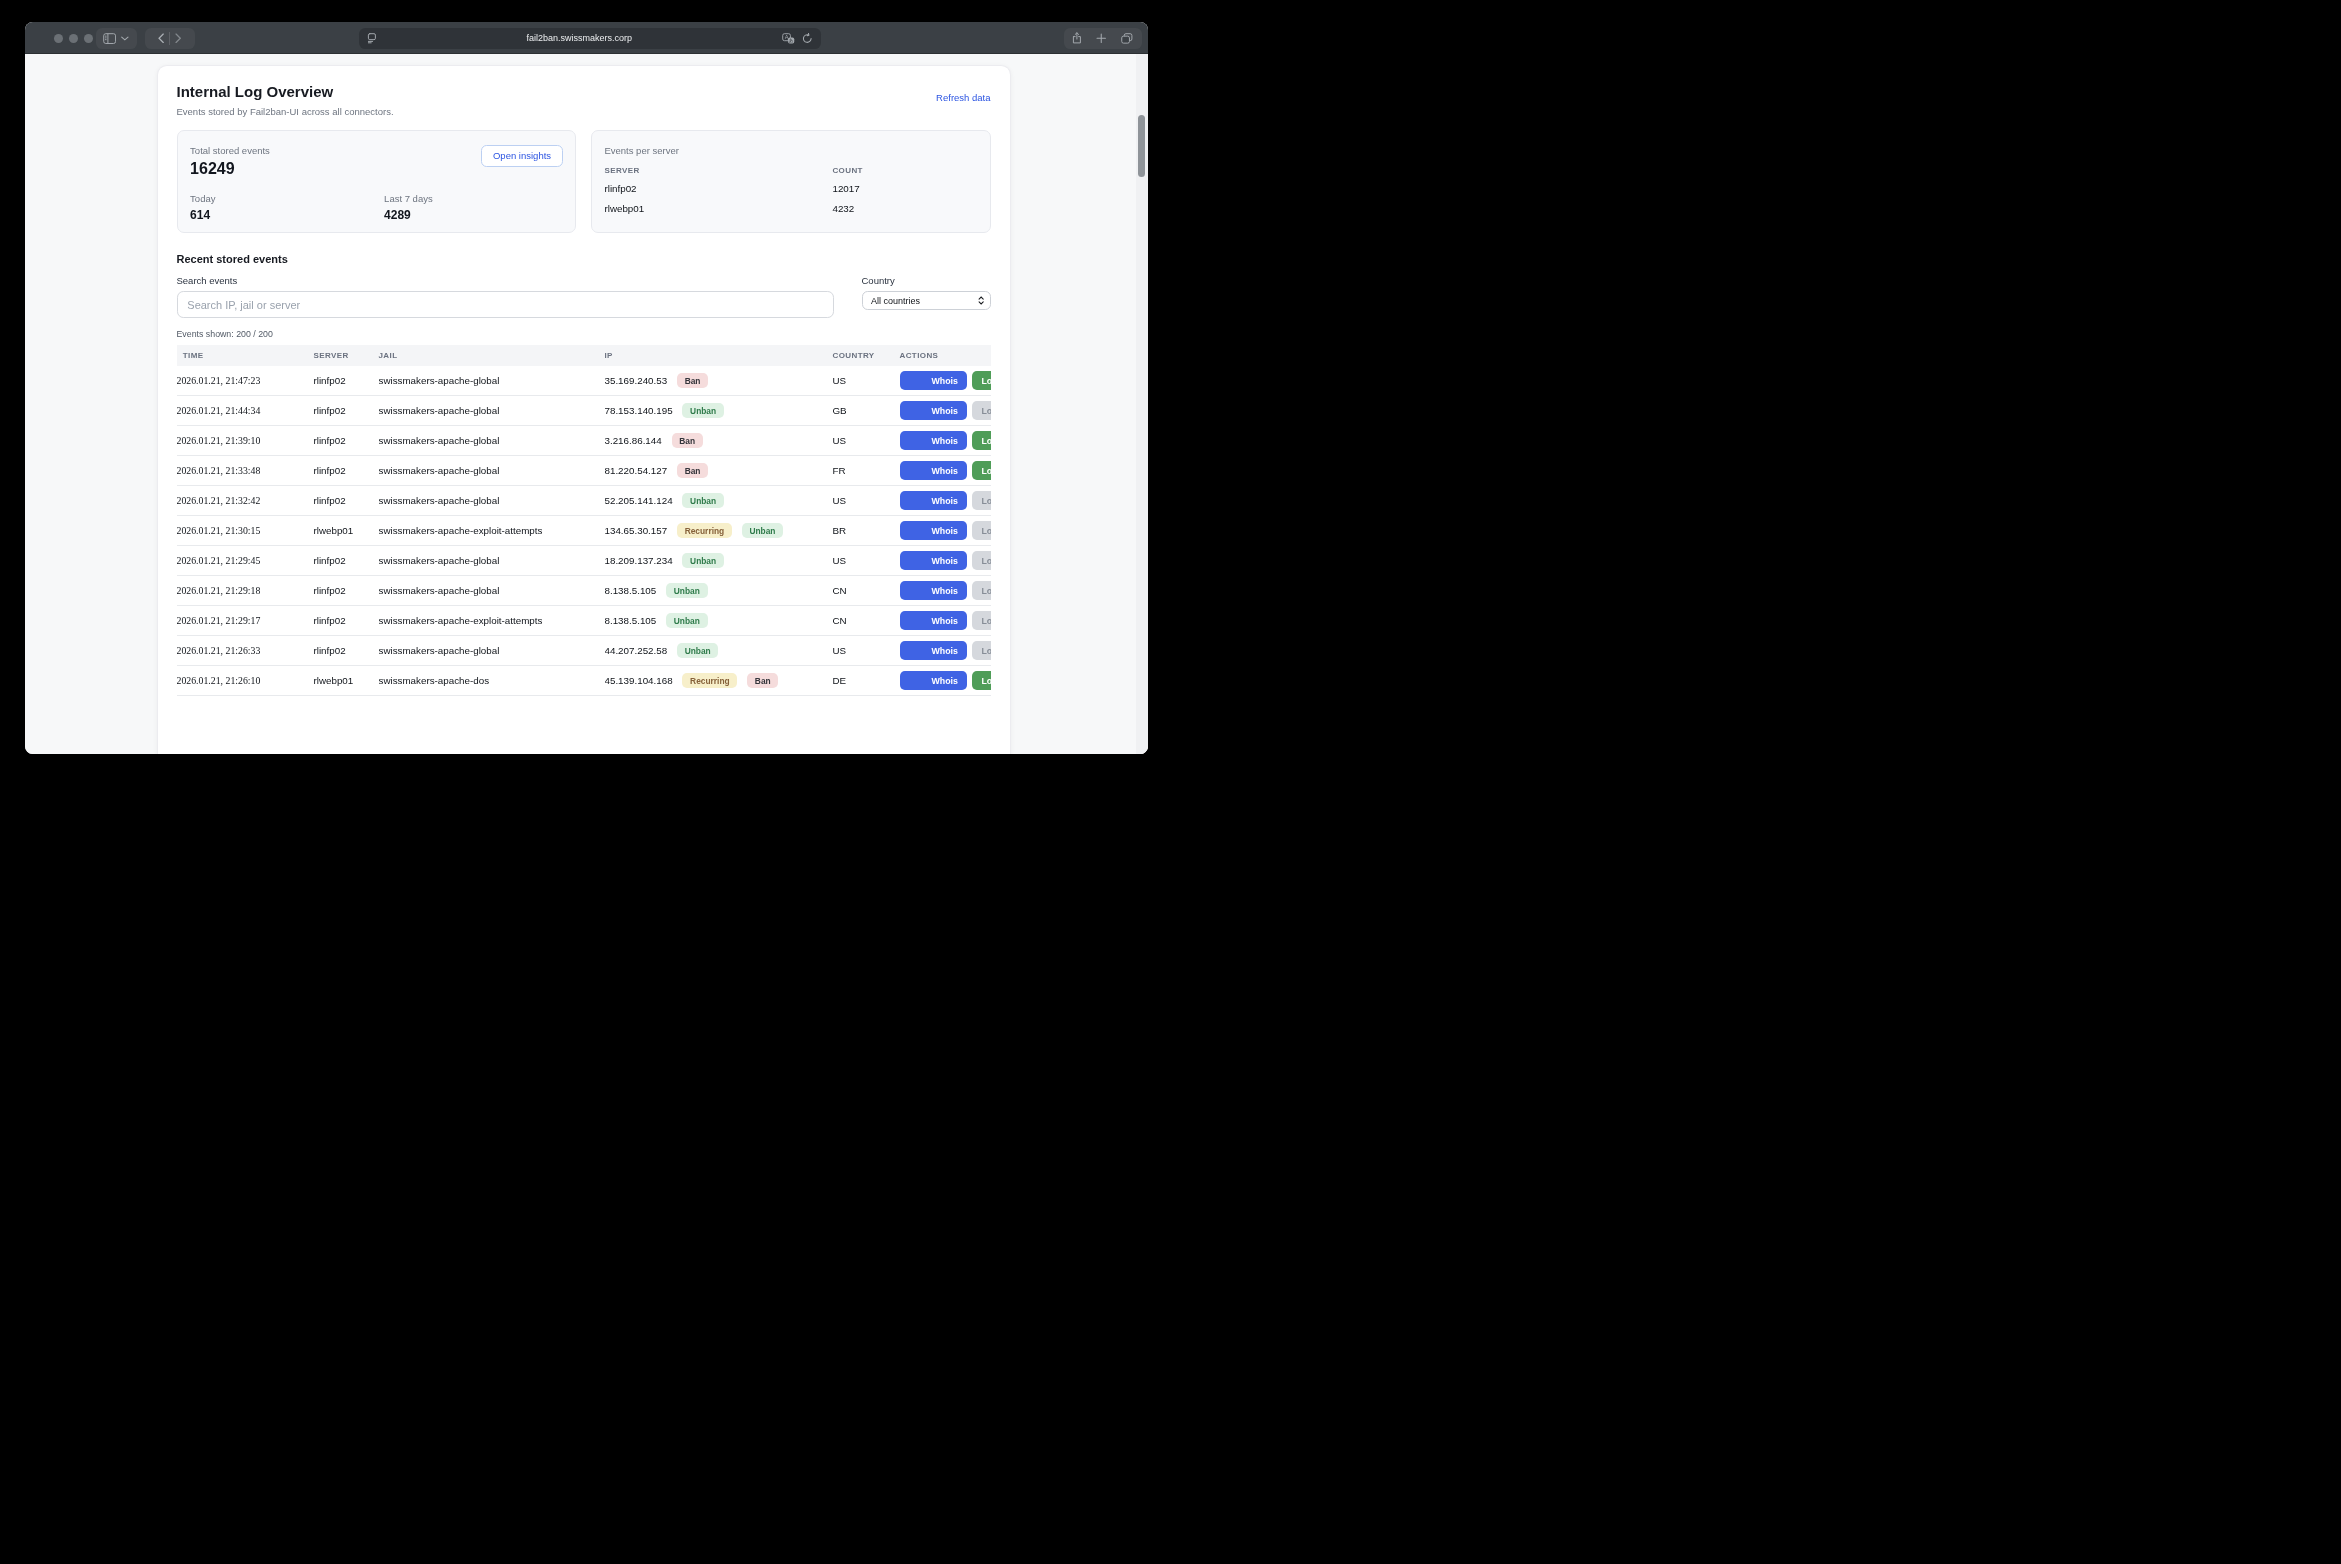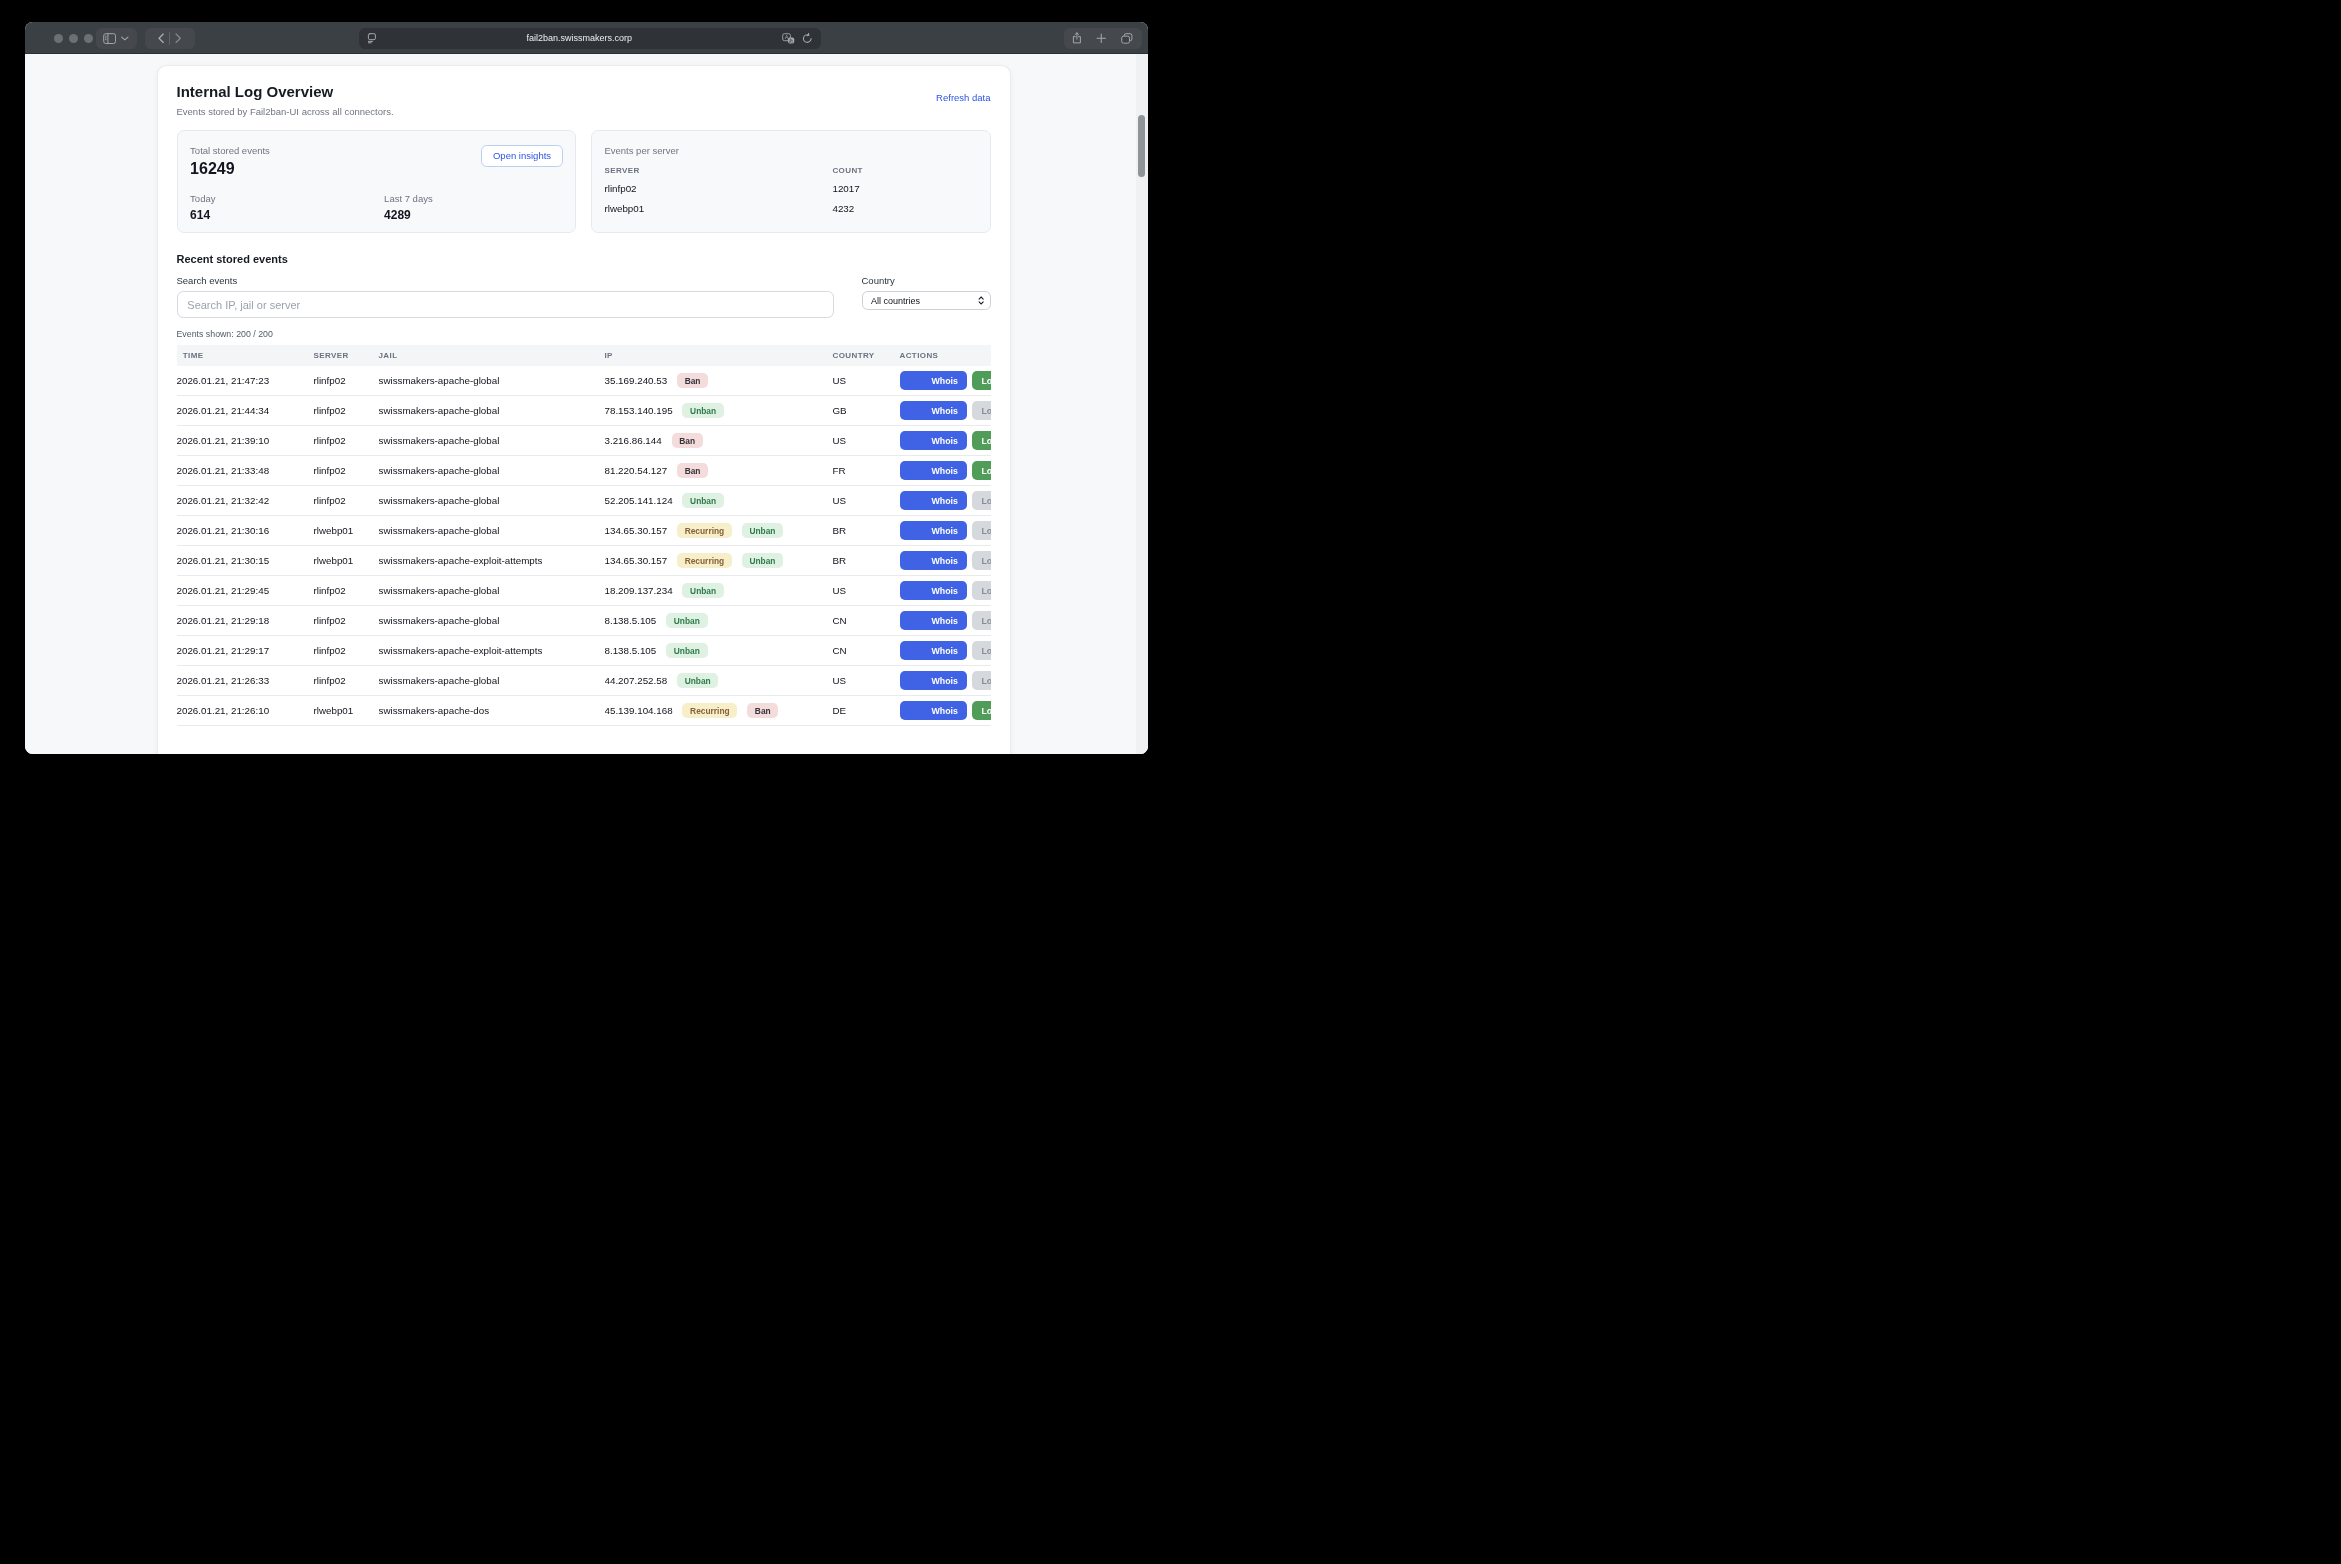--- a/index.html
+++ b/index.html
@@ -46,21 +46,21 @@
   .field-label{font-size:9.5px;color:#2b3340;}
   .search-input{display:block;margin-top:5.6px;width:100%;height:27px;border:0.7px solid #d6d9de;border-radius:6.3px;padding:0 9.8px;font-size:11px;color:#111;box-sizing:border-box;background:#fff;font-family:inherit;}
   .search-input::placeholder{color:#9aa2ad;}
   .country-select{margin-top:5.6px;width:100%;height:19px;border:0.7px solid #cdd1d7;border-radius:5.6px;background:#fff;display:flex;align-items:center;justify-content:space-between;padding:0 4.9px 0 8.4px;font-size:9px;color:#0e1116;box-sizing:border-box;cursor:pointer;}
   .shown{margin-top:10.5px;font-size:8.8px;color:#525a66;}
   
   table.events{margin-top:6.3px;width:100%;border-collapse:collapse;table-layout:fixed;}
   table.events th{background:#f4f5f7;height:21px;font-size:8px;color:#6b7280;font-weight:700;text-align:left;letter-spacing:0.4px;padding:0;}
   table.events th.first{padding-left:6.3px;}
   table.events td{height:29px;border-bottom:0.7px solid #e8eaed;font-size:9.8px;color:#0f1319;padding:0;white-space:nowrap;overflow:hidden;}
-  td.c-time{padding-left:6.3px;}
+  td.c-time{padding-left:6.3px;font-family:Liberation Serif, serif;}
   .ip-cell{display:flex;align-items:center;gap:9.8px;}
   .badge{font-size:8.4px;font-weight:700;padding:2.8px 7.7px;border-radius:4.9px;}
   .b-ban{background:#f5dcdc;color:#33343a;}
   .b-unban{background:#def1e3;color:#2f7b4b;}
   .b-rec{background:#f7efca;color:#86613a;}
   .btn{height:19px;padding:0 9px;border-radius:4.9px;font-size:8.8px;font-weight:700;border:none;font-family:inherit;cursor:pointer;}
   .btn-whois{background:#3f63e4;color:#fff;padding-left:32px;}
   .btn-logs{background:#d5d8dd;color:#868d97;margin-left:5.6px;}
   .btn-logs.active{background:#4f9d58;color:#fff;}
   svg{display:block;}
@@ -305,34 +305,20 @@
               <td>
                 <div class="ip-cell">
                   <span>52.205.141.124</span>
                   <span class="badge b-unban">Unban</span>
                 </div>
               </td>
               <td>US</td>
               <td><button class="btn btn-whois">Whois</button><button class="btn btn-logs">Logs</button></td>
             </tr>
             <tr>
-              <td class="c-time">2026.01.21, 21:30:16</td>
-              <td>rlwebp01</td>
-              <td>swissmakers-apache-global</td>
-              <td>
-                <div class="ip-cell">
-                  <span>134.65.30.157</span>
-                  <span class="badge b-rec">Recurring</span>
-                  <span class="badge b-unban">Unban</span>
-                </div>
-              </td>
-              <td>BR</td>
-              <td><button class="btn btn-whois">Whois</button><button class="btn btn-logs">Logs</button></td>
-            </tr>
-            <tr>
               <td class="c-time">2026.01.21, 21:30:15</td>
               <td>rlwebp01</td>
               <td>swissmakers-apache-exploit-attempts</td>
               <td>
                 <div class="ip-cell">
                   <span>134.65.30.157</span>
                   <span class="badge b-rec">Recurring</span>
                   <span class="badge b-unban">Unban</span>
                 </div>
               </td>

